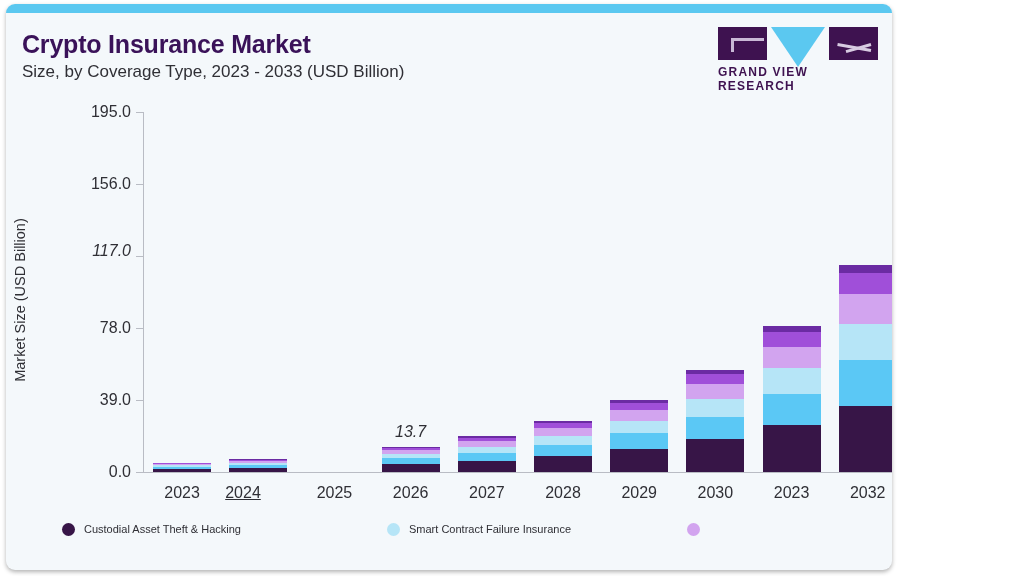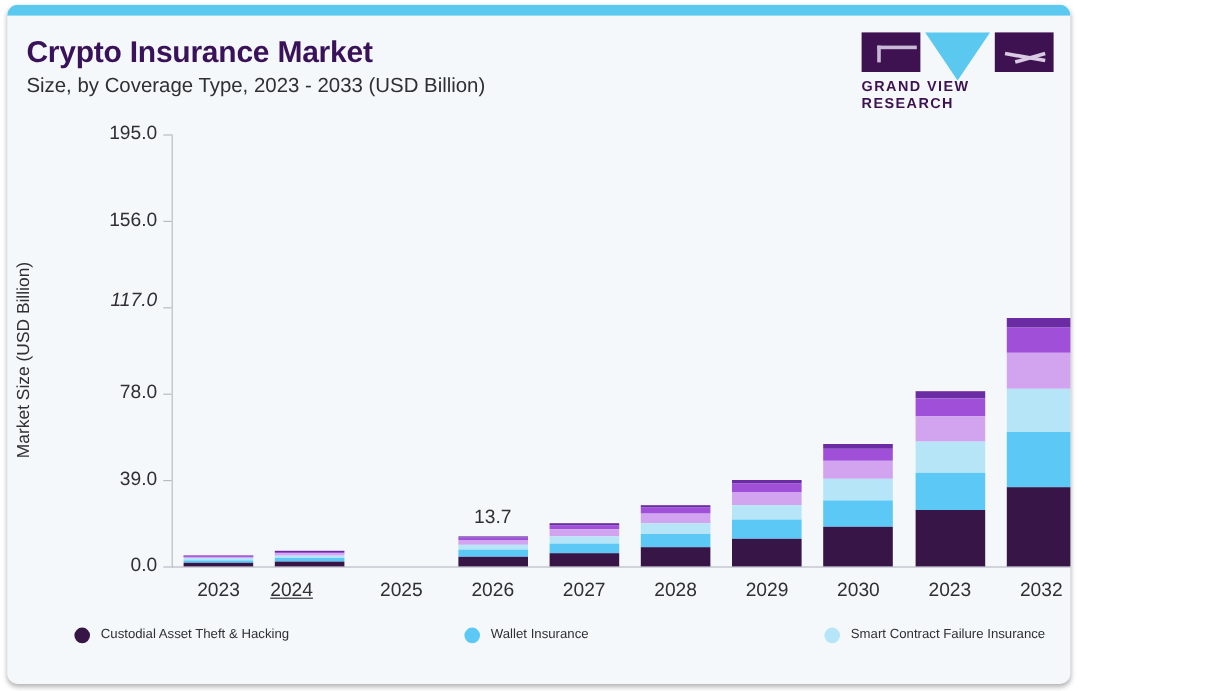--- a/index.html
+++ b/index.html
@@ -173,21 +173,21 @@
       <div class="bar-group" style="left: 85.2727px; width: 58px; height: 360px;">
         <div class="bar">
           <div class="seg" style="height: 0.738462px; background: rgb(107, 43, 163);"></div>
           <div class="seg" style="height: 1.29231px; background: rgb(160, 79, 217);"></div>
           <div class="seg" style="height: 1.84615px; background: rgb(210, 164, 239);"></div>
           <div class="seg" style="height: 2.21538px; background: rgb(182, 229, 247);"></div>
           <div class="seg" style="height: 2.76923px; background: rgb(91, 200, 245);"></div>
           <div class="seg" style="height: 4.06154px; background: rgb(55, 21, 71);"></div>
         </div>
       </div>
-      <div class="bar-group" style="left: 237.636px; width: 58px; height: 360px;">
+      <div class="bar-group" style="left: 237.636px; width: 58px; height: 360px; font-style: italic;">
         <div class="bar">
           <div class="seg" style="height: 1.10769px; background: rgb(107, 43, 163);"></div>
           <div class="seg" style="height: 2.4px; background: rgb(160, 79, 217);"></div>
           <div class="seg" style="height: 3.69231px; background: rgb(210, 164, 239);"></div>
           <div class="seg" style="height: 4.43077px; background: rgb(182, 229, 247);"></div>
           <div class="seg" style="height: 5.53846px; background: rgb(91, 200, 245);"></div>
           <div class="seg" style="height: 8.12308px; background: rgb(55, 21, 71);"></div>
         </div>
         <div class="bar-label" style="bottom: 31.2923px;">13.7</div>
       </div>
@@ -261,24 +261,20 @@
           <div class="seg" style="height: 94.8923px; background: rgb(55, 21, 71);"></div>
         </div>
         <div class="bar-label" style="bottom: 361.754px;">192.7</div>
       </div>
     </div>
 
   <div id="legend">
       <div class="legend-item">
         <span class="legend-dot" style="background: rgb(55, 21, 71);"></span>
         <span class="legend-text">Custodial Asset Theft &amp; Hacking</span>
-      </div>
-      <div class="legend-item">
-        <span class="legend-dot" style="background: rgb(91, 200, 245);"></span>
-        <span class="legend-text">Wallet Insurance</span>
       </div>
       <div class="legend-item">
         <span class="legend-dot" style="background: rgb(182, 229, 247);"></span>
         <span class="legend-text">Smart Contract Failure Insurance</span>
       </div>
       <div class="legend-item">
         <span class="legend-dot" style="background: rgb(210, 164, 239);"></span>
       </div>
     </div>
 

